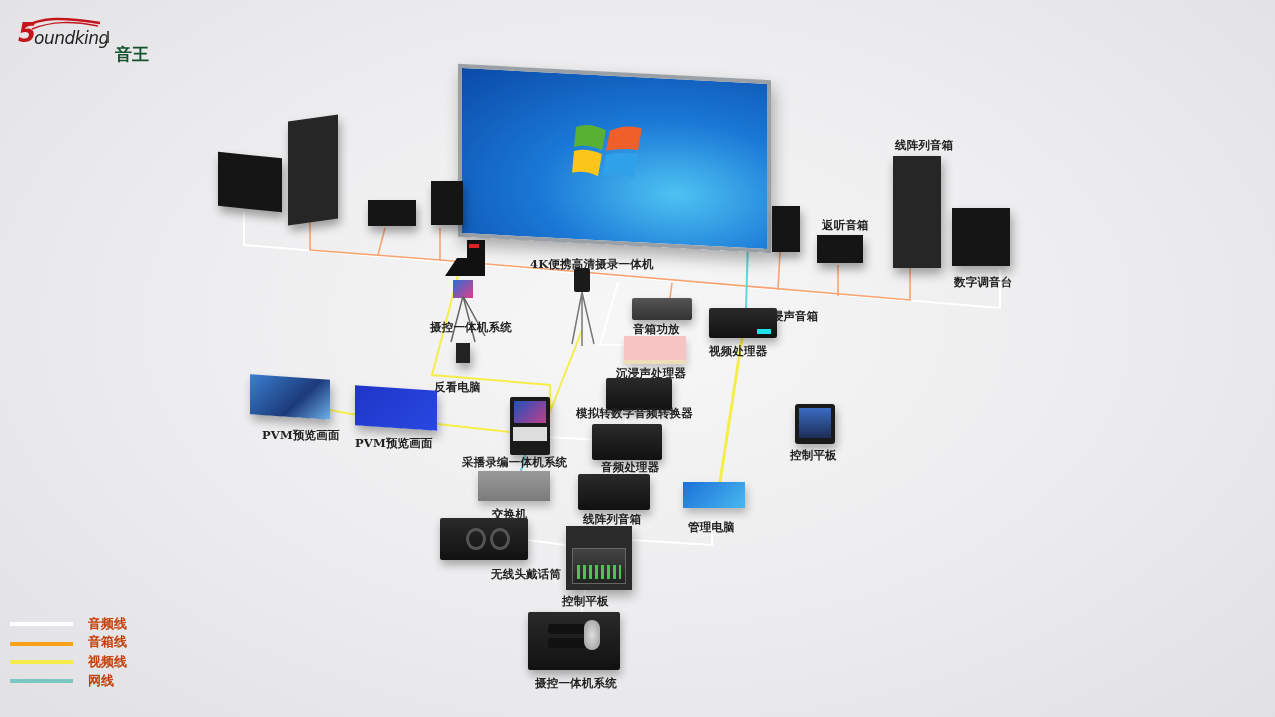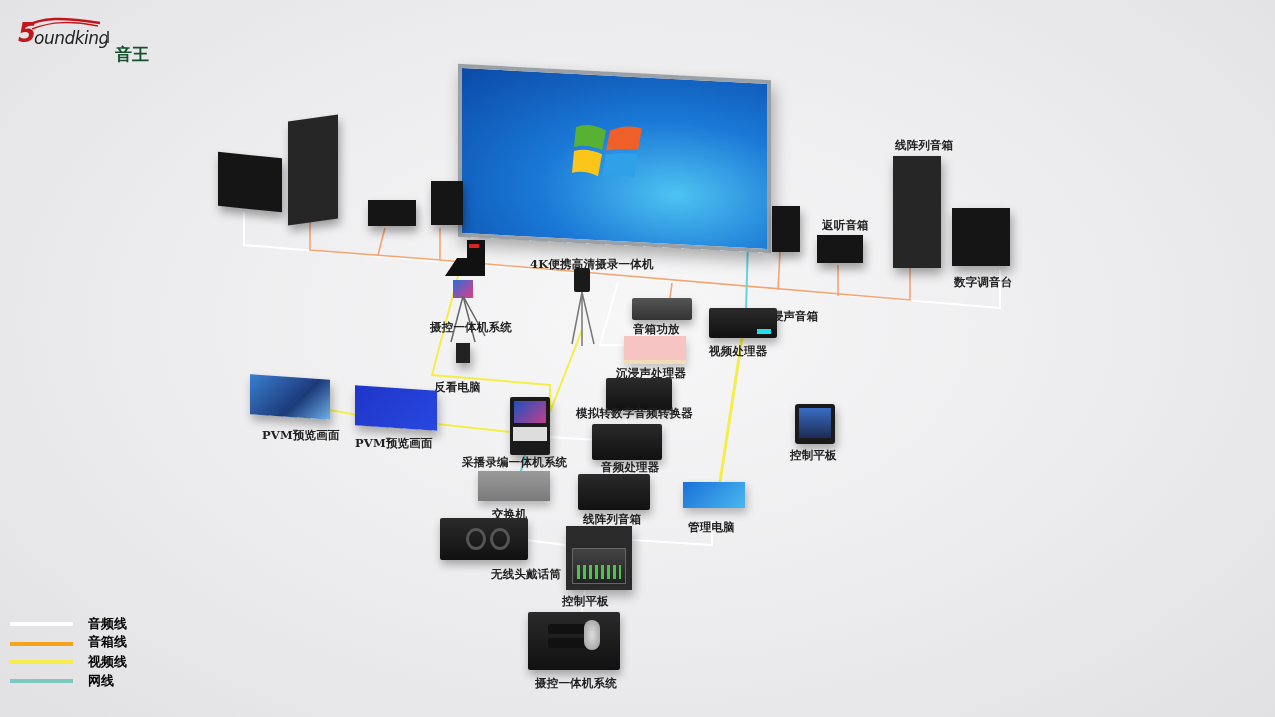--- a/index.html
+++ b/index.html
@@ -8,21 +8,21 @@
     font-family:"DejaVu Serif","Liberation Serif",serif;}
   .abs{position:absolute;}
   .lbl{position:absolute;font-size:11.5px;color:#222;white-space:nowrap;font-weight:bold;letter-spacing:0.2px;}
   svg.wires{position:absolute;left:0;top:0;}
   .logo-text{position:absolute;left:34px;top:28px;font-family:"DejaVu Sans",sans-serif;font-size:17px;font-style:italic;color:#222;letter-spacing:-0.5px;}
   .logo-five{position:absolute;left:18px;top:18px;font-family:"DejaVu Sans",sans-serif;font-size:26px;font-style:italic;font-weight:bold;color:#c3161c;}
   .logo-sep{position:absolute;left:107px;top:31px;width:2px;height:12px;background:#555;}
   .logo-cn{position:absolute;left:115px;top:43px;font-family:"DejaVu Sans",sans-serif;font-size:17px;color:#14532d;font-weight:bold;}
   .legend-row{position:absolute;left:10px;height:18px;}
   .legend-line{position:absolute;left:0;top:7px;width:63px;height:4px;}
-  .legend-text{position:absolute;left:78px;top:0;font-size:13px;color:#000000;font-weight:bold;white-space:nowrap;}
+  .legend-text{position:absolute;left:78px;top:0;font-size:13px;color:#c2410c;font-weight:bold;white-space:nowrap;}
   .box{position:absolute;background:#151515;box-shadow:2px 6px 10px rgba(0,0,0,0.35);}
   .rack{position:absolute;background:linear-gradient(#2a2a2a,#111);border-radius:2px;box-shadow:1px 5px 8px rgba(0,0,0,0.3);}
   .screen{position:absolute;border:4px solid #9aa0a6;box-shadow:3px 8px 16px rgba(0,0,0,0.3);
     background:radial-gradient(ellipse at 70% 70%,#4ec3f2 0%,#1a78d6 45%,#0b4aa8 100%);}
 </style>
 </head>
 <body>
 
 <div>
   <svg class="abs" style="left:22px;top:15px" width="80" height="16">

